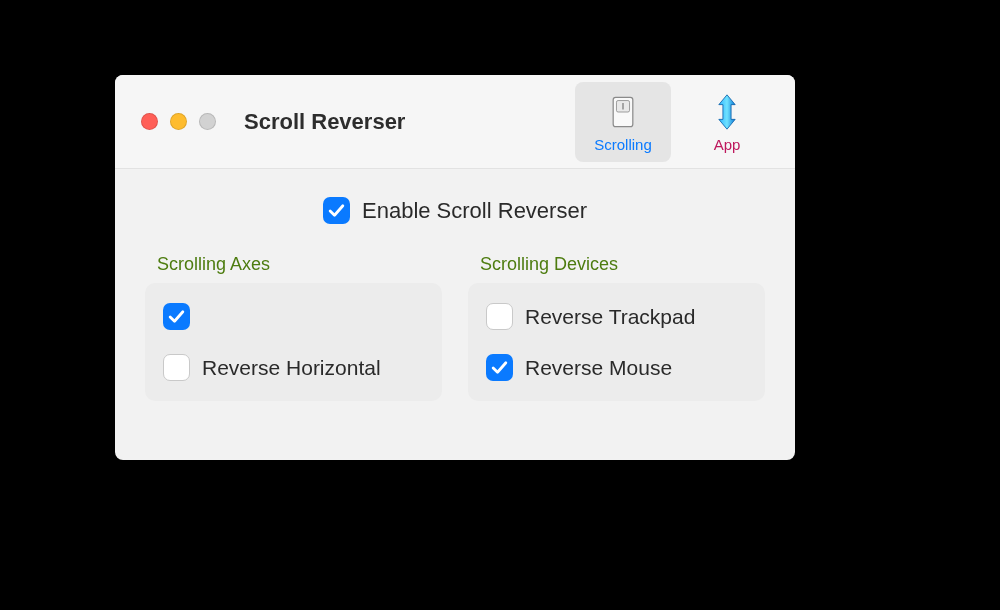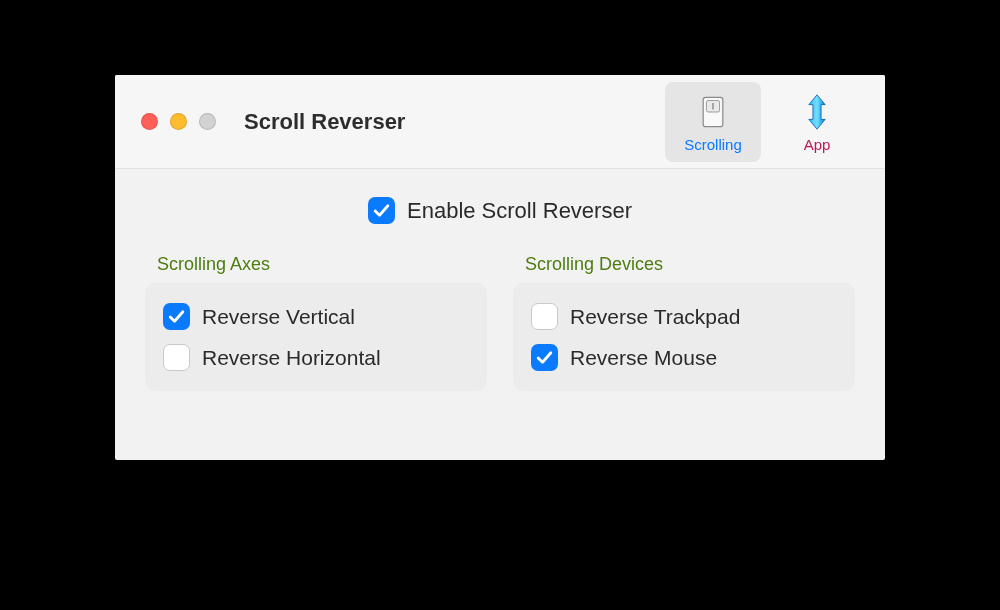--- a/index.html
+++ b/index.html
@@ -11,24 +11,24 @@
       background: #000;
       font-family: -apple-system, BlinkMacSystemFont, "Segoe UI", "Helvetica Neue", Arial, sans-serif;
       width: 1000px;
       height: 610px;
       position: relative;
     }
     .window {
       position: absolute;
       left: 115px;
       top: 75px;
-      width: 770px;
+      width: 680px;
       height: 385px;
       background: #f2f2f2;
-      border-radius: 2px;
+      border-radius: 8px;
       box-shadow: 0 30px 60px rgba(0,0,0,0.5), 0 0 0 1px rgba(0,0,0,0.08);
       overflow: hidden;
     }
     .titlebar {
       height: 94px;
       display: flex;
       align-items: center;
       padding: 0 20px;
       border-bottom: 1px solid rgba(0,0,0,0.08);
       background: #f6f6f6;
@@ -142,21 +142,21 @@
       border-radius: 10px;
       padding: 16px 18px;
     }
     .option {
       display: flex;
       align-items: center;
       gap: 12px;
       padding: 4px 0;
     }
     .option + .option {
-      margin-top: 6px;
+      margin-top: 16px;
     }
     .option .label {
       font-size: 21px;
       color: #2a2a2a;
     }
   </style>
 </head>
 <body>
 
 <div class="window">
@@ -209,21 +209,20 @@
     <div class="groups">
       <div class="group">
         <div class="group-title">Scrolling Axes</div>
         <div class="group-box">
           <div class="option">
             <span class="checkbox checked">
               <svg viewBox="0 0 24 24">
                   <path d="M4 12.5 L9.5 18 L20 6" fill="none" stroke="#fff" stroke-width="3.5" stroke-linecap="round" stroke-linejoin="round"></path>
                 </svg>
             </span>
-            <span class="label">Reverse Vertical</span>
           </div>
           <div class="option">
             <span class="checkbox unchecked"></span>
             <span class="label">Reverse Horizontal</span>
           </div>
         </div>
       </div>
 
       <div class="group">
         <div class="group-title">Scrolling Devices</div>

